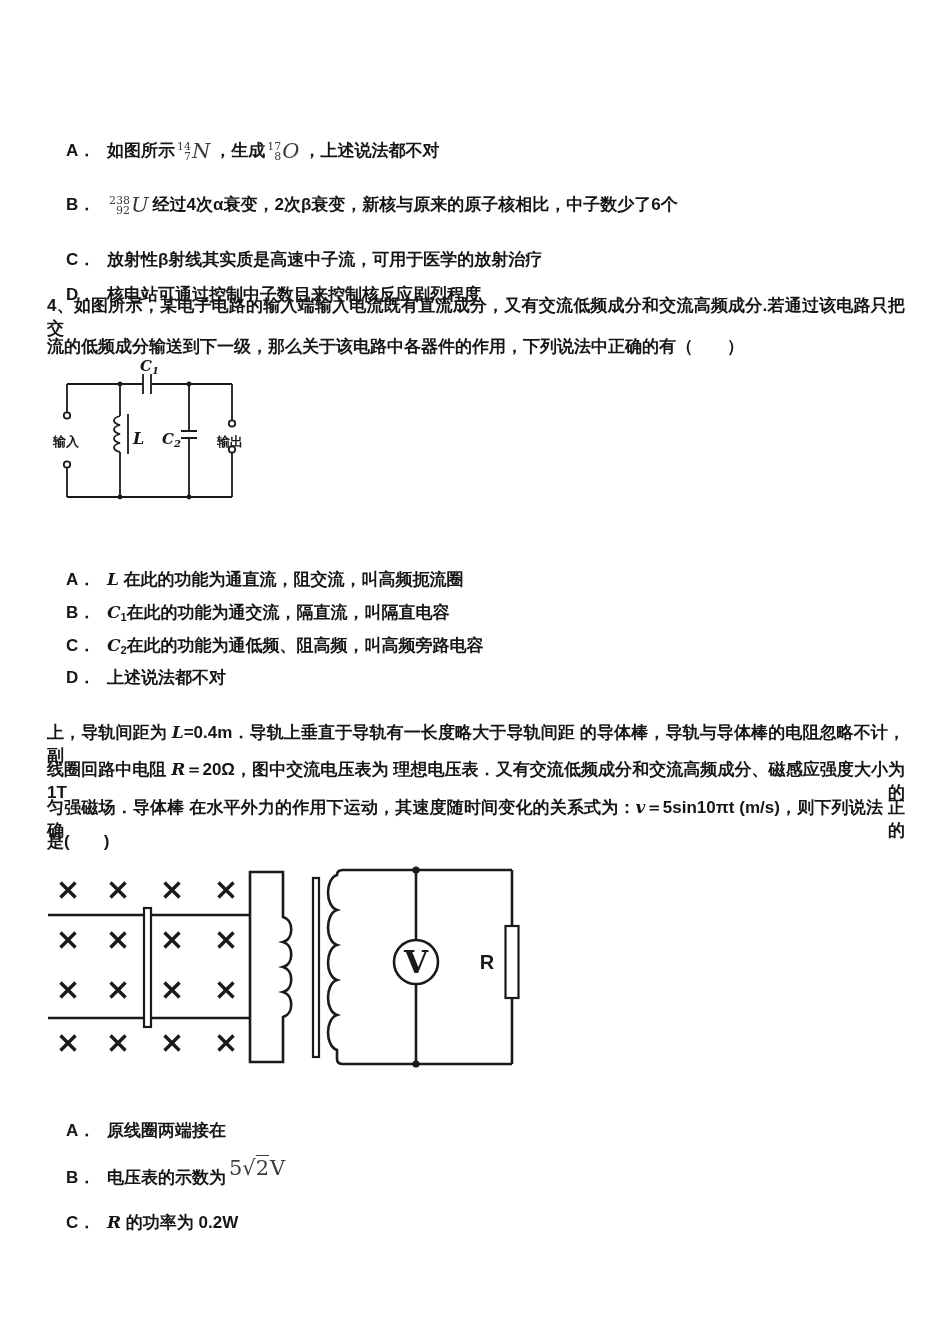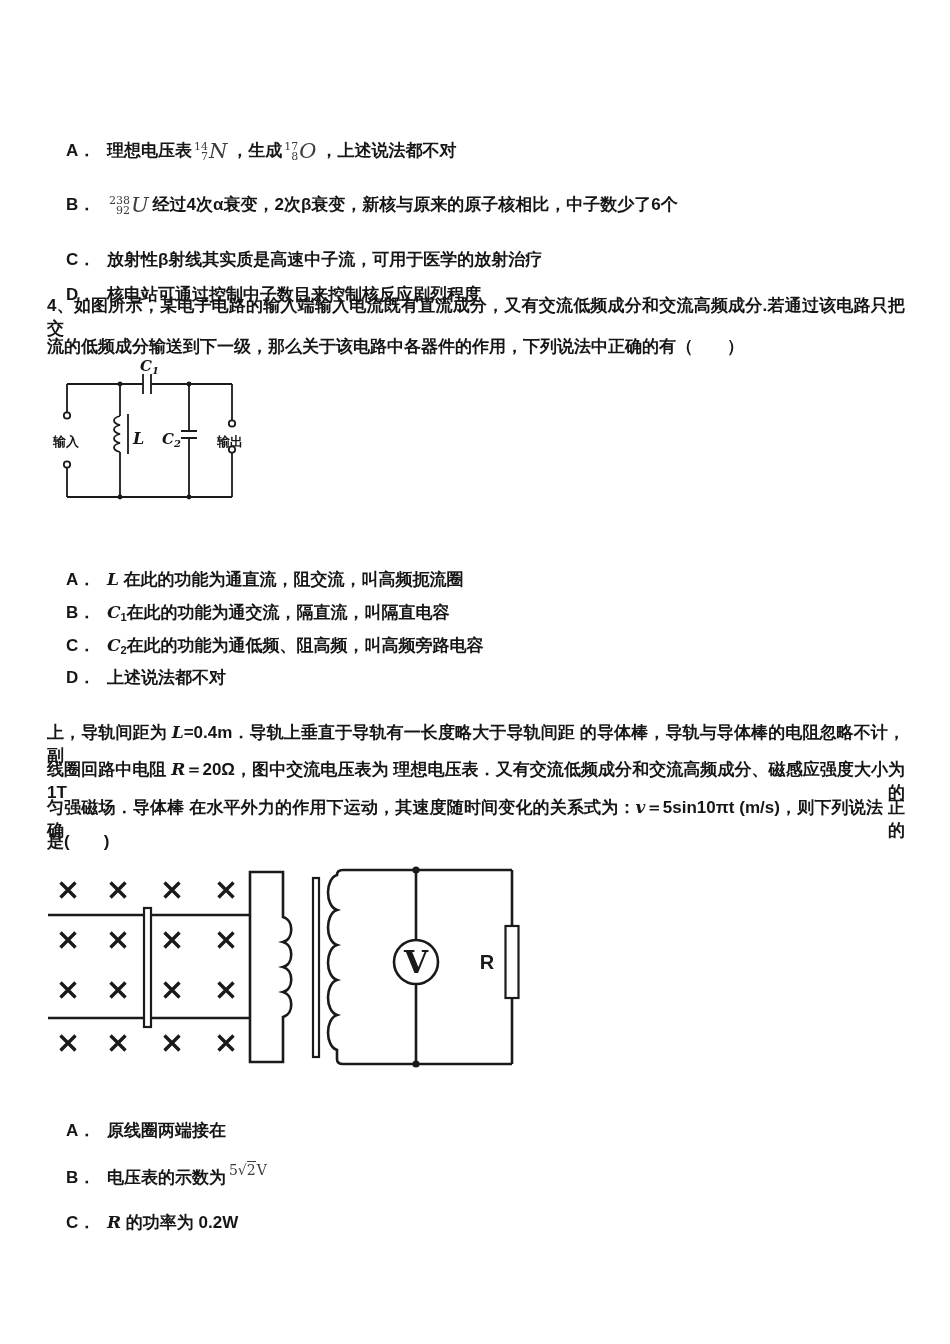--- a/index.html
+++ b/index.html
@@ -30,35 +30,35 @@
     transform:translateY(-6px);
     margin:8px 4px 0 2px;vertical-align:baseline;text-align:center;
   }
   .nuclide .stk{display:flex;flex-direction:column;align-items:flex-end;
     font-size:11px;line-height:10px;padding-top:1px;margin-right:1px;}
   .nuclide .sym{font-size:21px;line-height:21px;font-style:italic;}
   
   .formula{
     display:inline-block;
     font-family:"DejaVu Serif","Liberation Serif",serif;
-    font-weight:400;color:#3c3c3c;font-size:14px;line-height:21px;
+    font-weight:400;color:#3c3c3c;font-size:21px;line-height:21px;
     transform:translateY(-8px);margin-left:3px;
   }
   .radicand{border-top:1.6px solid #3c3c3c;}
   .funit{margin-left:1px;}
   svg{position:absolute;overflow:visible;}
   svg text{font-weight:700;}
 </style>
 </head>
 <body>
 
 <div class="page">
 
   <div class="line" style="top:116px;">
-    <span class="opt-label">A．</span><span>理想电压表</span><span class="nuclide"><span class="stk"><span>14</span><span>7</span></span><span class="sym">N</span></span><span>，生成</span><span class="nuclide"><span class="stk"><span>17</span><span>8</span></span><span class="sym">O</span></span><span>，上述说法都不对</span>
+    <span class="opt-label">A．</span><span>如图所示</span><span class="nuclide"><span class="stk"><span>14</span><span>7</span></span><span class="sym">N</span></span><span>，生成</span><span class="nuclide"><span class="stk"><span>17</span><span>8</span></span><span class="sym">O</span></span><span>，上述说法都不对</span>
   </div>
 
   <div class="line" style="top:170px;">
     <span class="opt-label">B．</span><span class="nuclide"><span class="stk"><span>238</span><span>92</span></span><span class="sym">U</span></span><span>经过4次α衰变，2次β衰变，新核与原来的原子核相比，中子数少了6个</span>
   </div>
 
   <div class="line" style="top:225px;">
     <span class="opt-label">C．</span><span>放射性β射线其实质是高速中子流，可用于医学的放射治疗</span>
   </div>
 

